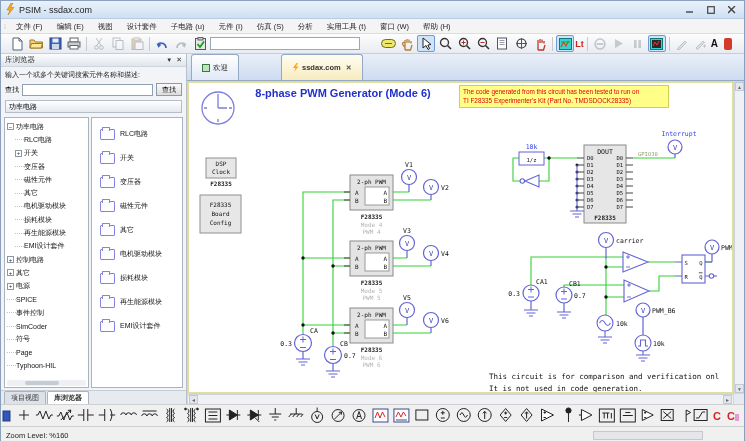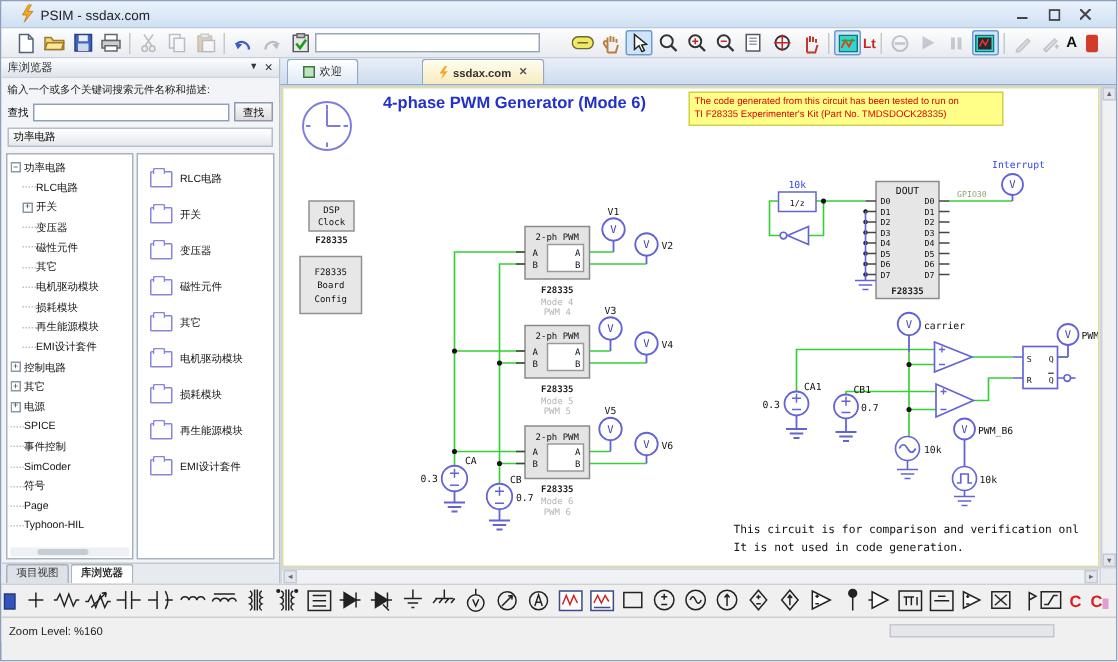--- a/index.html
+++ b/index.html
@@ -1,20 +1,20 @@
 <!DOCTYPE html>
 <html><head>
 <meta charset="utf-8">
 <style>
   * { box-sizing: border-box; margin: 0; padding: 0; }
   html,body { width:745px; height:441px; overflow:hidden; font-family:"Liberation Sans",sans-serif; background:#e9e9e9; }
   .window { width:745px; height:441px; display:flex; flex-direction:column; border:1px solid #8aa0bd; background:#f0f0f0; }
 
   
-  .titlebar { height:18px; flex:0 0 18px; display:flex; align-items:center; padding:0 12px; gap:4px;
+  .titlebar { height:18px; flex:0 0 18px; display:flex; align-items:center; padding:0 4px; gap:4px;
     background:linear-gradient(#eaf2fb,#cfe0f3); border-bottom:1px solid #b9cbe0; font-size:9px; color:#222; }
   .titlebar .app-title { flex:0 0 auto; }
   .titlebar .spacer { flex:1; }
   .win-btn { width:17px; height:13px; display:inline-flex; align-items:center; justify-content:center; }
 
   
   .menubar { height:15px; flex:0 0 15px; display:flex; align-items:center; background:#f4f4f4; border-bottom:1px solid #dcdcdc; font-size:7.5px; color:#222; }
   .menubar .grip { color:#b5b5b5; font-size:7px; padding:0 3px; }
   .menu-item { padding:0 7px; line-height:15px; }
 
@@ -54,21 +54,21 @@
   .folder-row { display:flex; align-items:center; gap:5px; height:24px; padding-left:6px; color:#111; }
   .folder-glyph { width:15px; height:11px; border:1px solid #8585e0; border-radius:1px; position:relative; background:#fdfdff; flex:0 0 15px; }
   .folder-glyph::before { content:""; position:absolute; top:-3px; left:1px; width:6px; height:3px; border:1px solid #8585e0; border-bottom:none; border-radius:1px 1px 0 0; background:#fdfdff; }
   .sb-tabs { flex:0 0 14px; display:flex; align-items:flex-end; gap:1px; padding:0 3px; background:#e7eaef; border-top:1px solid #c6ccd4; }
   .sb-tab { height:13px; line-height:12px; padding:0 6px; font-size:7px; border:1px solid #aab3c0; border-bottom:none; background:#dde2e9; color:#333; border-radius:2px 2px 0 0; }
   .sb-tab.active { background:#fff; font-weight:bold; }
 
   
   .canvas-area { flex:1; display:flex; flex-direction:column; min-width:0; }
   .doctabs { flex:0 0 15px; display:flex; align-items:flex-end; gap:2px; padding:0 4px; background:linear-gradient(#e9eff8,#cddcf0); border-bottom:1px solid #93a9c6; }
-  .doctab { height:17px; display:inline-flex; align-items:center; gap:3px; padding:0 10px; font-size:7.5px; color:#333;
+  .doctab { height:26px; display:inline-flex; align-items:center; gap:3px; padding:0 10px; font-size:7.5px; color:#333;
     border:1px solid #93a9c6; border-bottom:none; border-radius:3px 3px 0 0; background:linear-gradient(#ffffff,#dfe9f6); }
   .doctab.active { background:linear-gradient(#fffdf0,#f7ecc0); font-weight:bold;margin-left:40px; }
   .doctab .close { font-size:7px; color:#555; margin-left:2px; }
   .canvas-wrap { position:relative; flex:1; background:#cfd6e0; }
   .canvas { position:absolute; left:1px; top:1px; right:11px; bottom:11px; background:#fff; border:1px solid #e0dfa0; overflow:hidden; }
   .sch-title { position:absolute; left:44px; top:4px; width:220px; text-align:center; font-size:11px; font-weight:bold; color:#2230cc; }
   .sch-note { position:absolute; left:270px; top:2px; width:210px; background:#ffff87; border:1px solid #cfcf55; color:#e00000; font-size:6.4px; line-height:1.35; padding:2px 3px; }
   .sch-footer { position:absolute; left:300px; top:288px; width:260px; font-family:"DejaVu Sans Mono",monospace; font-size:7.5px; color:#111; line-height:1.6; white-space:nowrap; }
   .schematic { position:absolute; left:0; top:0; }
   .schematic text { font-family:"DejaVu Sans Mono",monospace; }
@@ -109,20 +109,34 @@
           <rect x="0.7" y="0.7" width="6.6" height="6.6" fill="none" stroke="#444" stroke-width="1.2"></rect>
         </svg>
       </span>
     <span class="win-btn">
         <svg width="8" height="8">
           <path d="M0 0 L7 7 M7 0 L0 7" stroke="#444" stroke-width="1.4"></path>
         </svg>
       </span>
   </div>
 
+  <div class="menubar">
+    <span class="grip">⁞</span>
+    <span class="menu-item">文件 (F)</span>
+    <span class="menu-item">编辑 (E)</span>
+    <span class="menu-item">视图</span>
+    <span class="menu-item">设计套件</span>
+    <span class="menu-item">子电路 (u)</span>
+    <span class="menu-item">元件 (I)</span>
+    <span class="menu-item">仿真 (S)</span>
+    <span class="menu-item">分析</span>
+    <span class="menu-item">实用工具 (t)</span>
+    <span class="menu-item">窗口 (W)</span>
+    <span class="menu-item">帮助 (H)</span>
+  </div>
 
   <div class="toolbar">
     <span class="ticon">
         <svg width="13" height="14">
           <path d="M2 1 h6 l3 3 v9 h-9 z" fill="#fff" stroke="#55617a"></path>
           <path d="M8 1 v3 h3" fill="none" stroke="#55617a"></path>
         </svg>
       </span>
     <span class="ticon">
         <svg width="15" height="13">
@@ -733,21 +747,21 @@
             <text x="463" y="230" font-size="6.5" fill="#111">PWM_B6</text>
             <g stroke="#6363d6" fill="#fff" stroke-width="1.1">
               <circle cx="454" cy="260" r="8"></circle>
               <path d="M449 263 h2.5 v-6 h5 v6 h2.5" fill="none"></path>
               <line x1="454" y1="268" x2="454" y2="272"></line>
               <path d="M447 272 H461 M449.5 275 H458.5 M452 278 H456" fill="none"></path>
             </g>
             <text x="464" y="263" font-size="6.5" fill="#111">10k</text>
           </svg>
 
-          <div class="sch-title">4-phase PWM Generator (Mode 6)</div>
+          <div class="sch-title">8-phase PWM Generator (Mode 6)</div>
           <div class="sch-note">
             <div>The code generated from this circuit has been tested to run on</div>
             <div>TI F28335 Experimenter's Kit (Part No. TMDSDOCK28335)</div>
           </div>
           <div class="sch-footer">
             <div>This circuit is for comparison and verification onl</div>
             <div>It is not used in code generation.</div>
           </div>
         </div>
 

